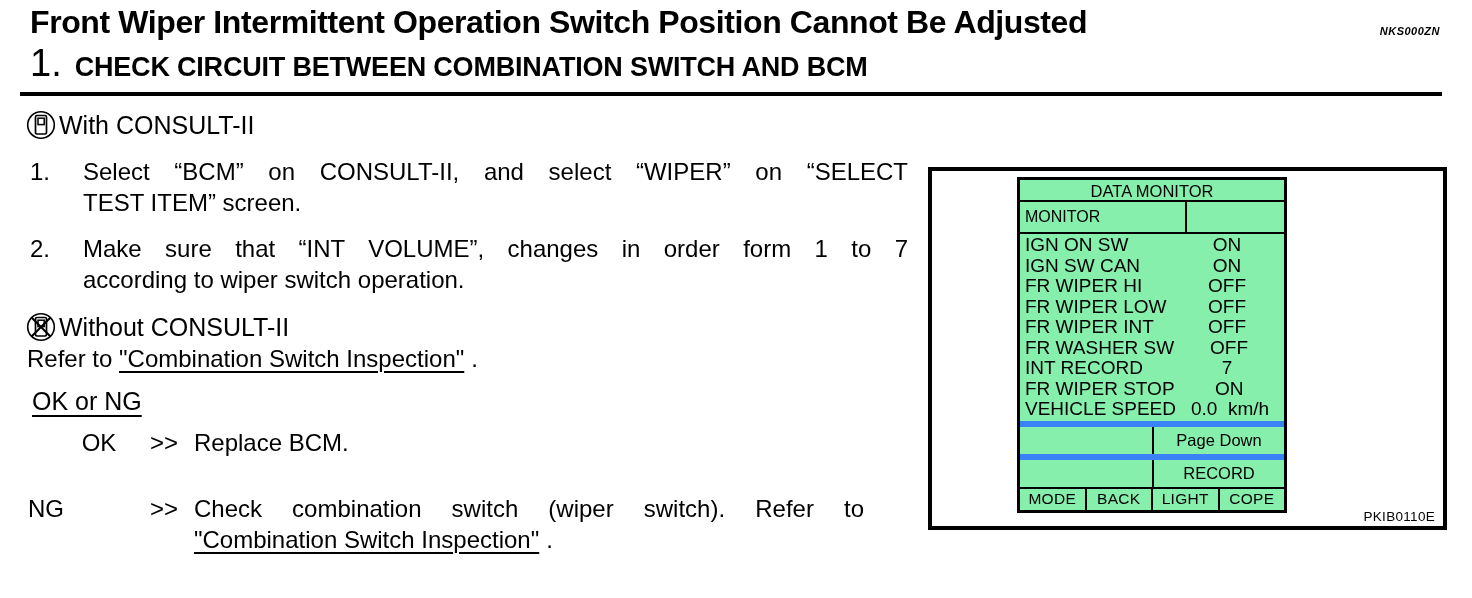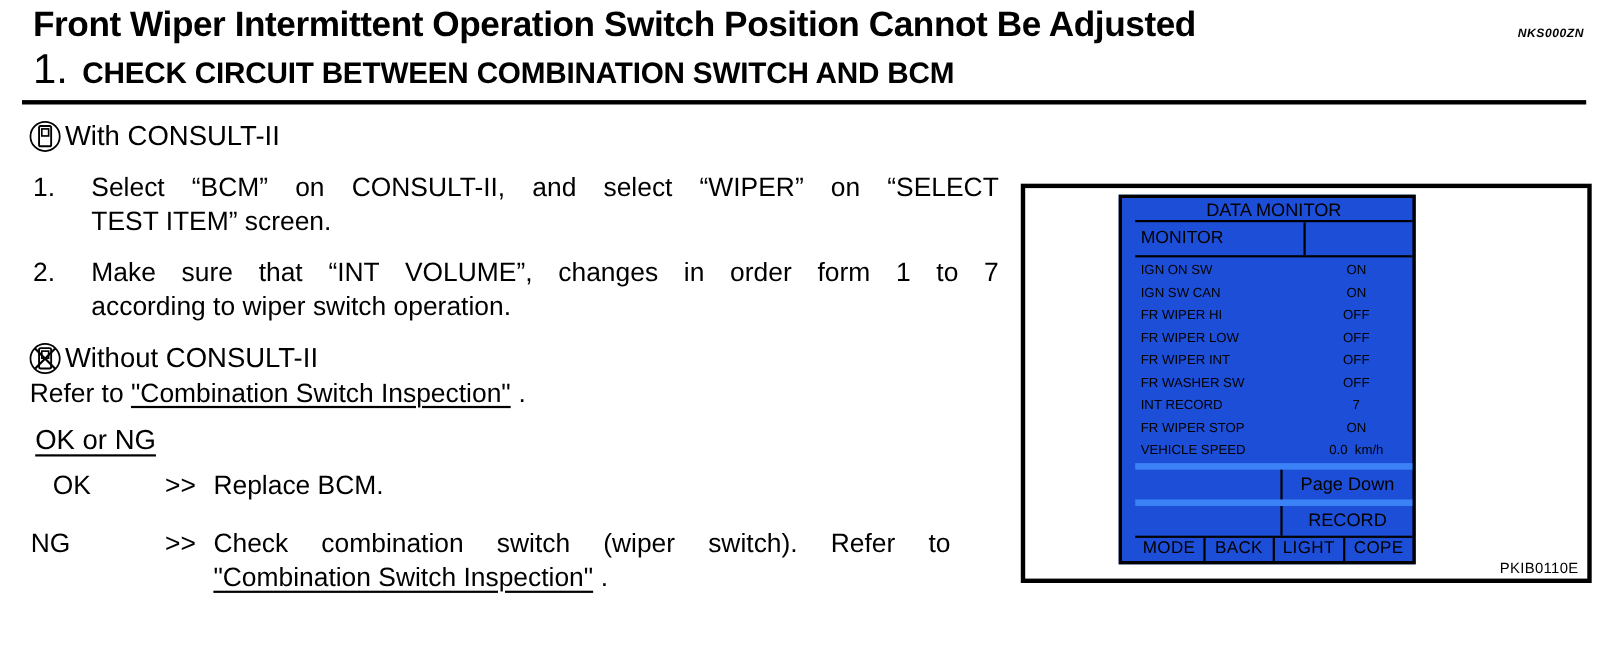--- a/index.html
+++ b/index.html
@@ -32,40 +32,40 @@
   .doclink { color:#000; text-decoration:underline; text-decoration-thickness:2px;
              text-underline-offset:4px; cursor:pointer; }
   .suffix { margin-left:7px; }
 
   .okng { display:inline-block; font-size:25px; margin:13px 0 0 7px;
           text-decoration:underline; text-decoration-thickness:2px; text-underline-offset:5px; }
 
   .rrow { display:flex; font-size:24px; line-height:31px; }
   .rrow .rlabel { width:125px; flex:0 0 125px; }
   .ok-row { margin-top:11px; }
-  .ok-row .rlabel { padding-left:23px; }
-  .ng-row { margin-top:22px; }
+  .ok-row .rlabel { padding-left:23px;text-align:center; }
+  .ng-row { margin-top:35px; }
   .ng-row .rlabel { padding-left:3px; }
   .rrow .rarrow { width:44px; flex:0 0 44px; }
   .rrow .rtext  { width:670px; }
 
   
   .figure { position:absolute; left:928px; top:167px; width:519px; height:363px;
             border:4px solid #000; }
   .figcode { position:absolute; right:8px; bottom:2px; font-size:13.5px; letter-spacing:.3px; }
 
   .screen { position:absolute; left:85px; top:6px; width:270px; border:3px solid #000;
-            background:#1d4ed8;padding-left:12px; }
+            background:#86efac; }
   .scr-title { height:22px; line-height:22px; text-align:center; font-size:16.5px;
                border-bottom:2px solid #000; }
   .scr-monitor { display:flex; height:32px; border-bottom:2px solid #000; }
   .mon-left  { flex:1 1 auto; font-size:16px; display:flex; align-items:center; padding-left:5px; }
   .mon-right { flex:0 0 99px; border-left:2px solid #000; }
   .scr-rows { padding:1px 0; }
-  .mrow { display:flex; height:20.5px; line-height:20.5px; font-size:12px; }
+  .mrow { display:flex; height:20.5px; line-height:20.5px; font-size:19px; }
   .mlabel { flex:0 0 150px; padding-left:5px; white-space:pre; }
   .mvalue { flex:1 1 auto; text-align:center; white-space:pre; }
   .scr-split { display:flex; height:33px; border-top:6px solid #3b82f6; }
   .split-left  { flex:0 0 134px; border-right:2px solid #000; }
   .split-right { flex:1 1 auto; display:flex; align-items:center; justify-content:center;
                  font-size:16.5px; }
   .scr-keys { display:flex; height:23px; border-top:2px solid #000; }
   .key { flex:1 1 0; display:flex; align-items:center; justify-content:center;
          font-size:15.5px; border-left:2px solid #000; letter-spacing:.3px; }
   .key:first-child { border-left:none; }

